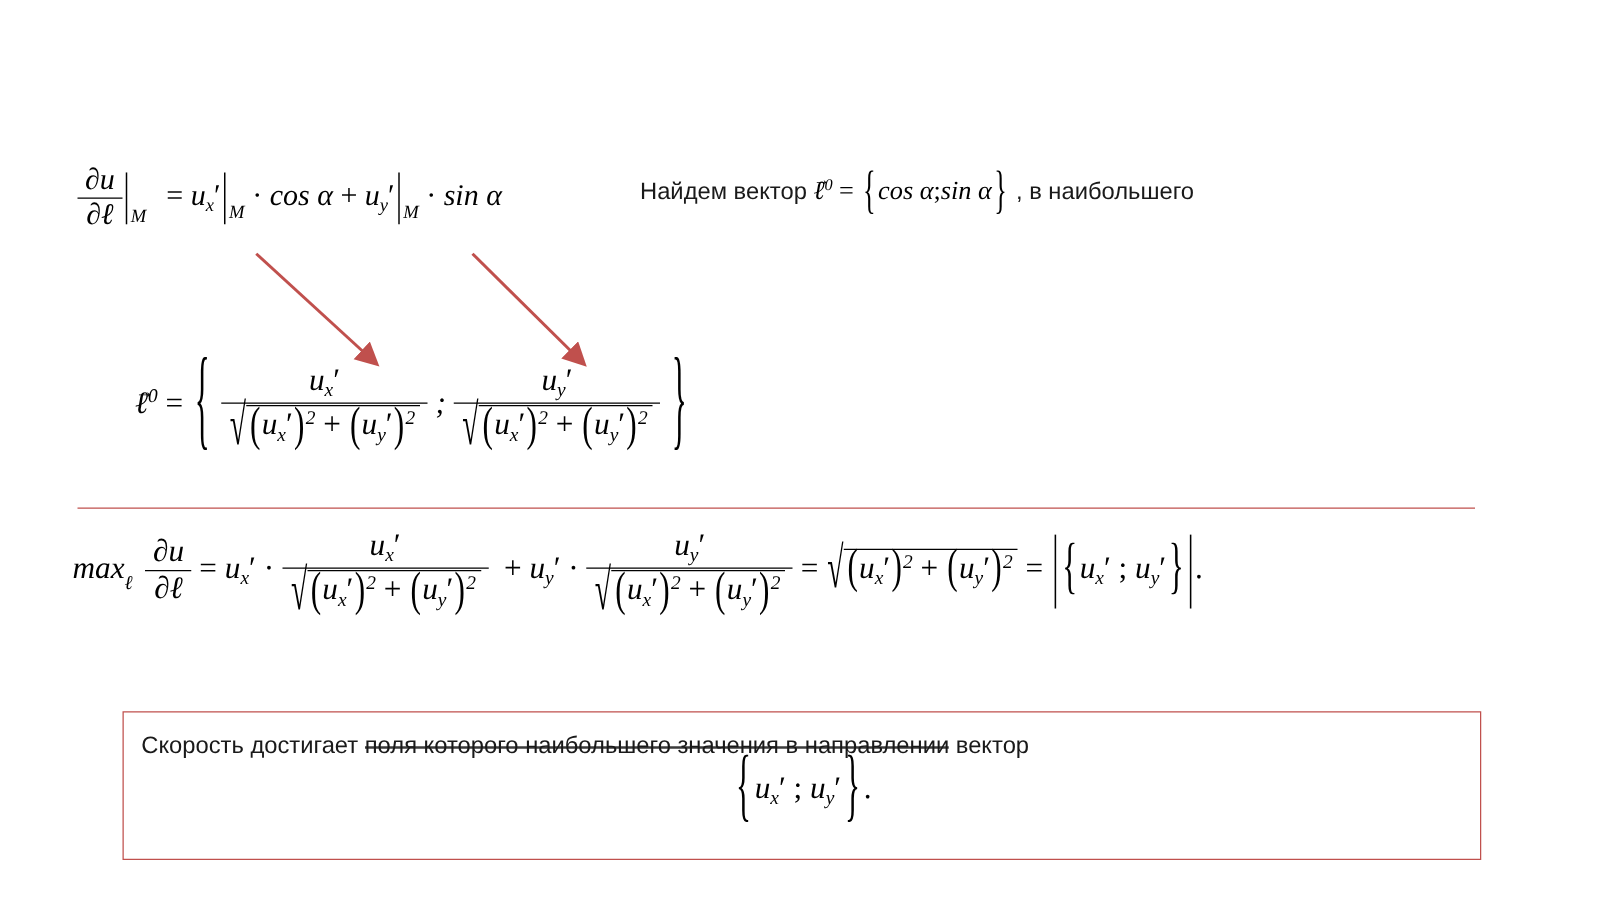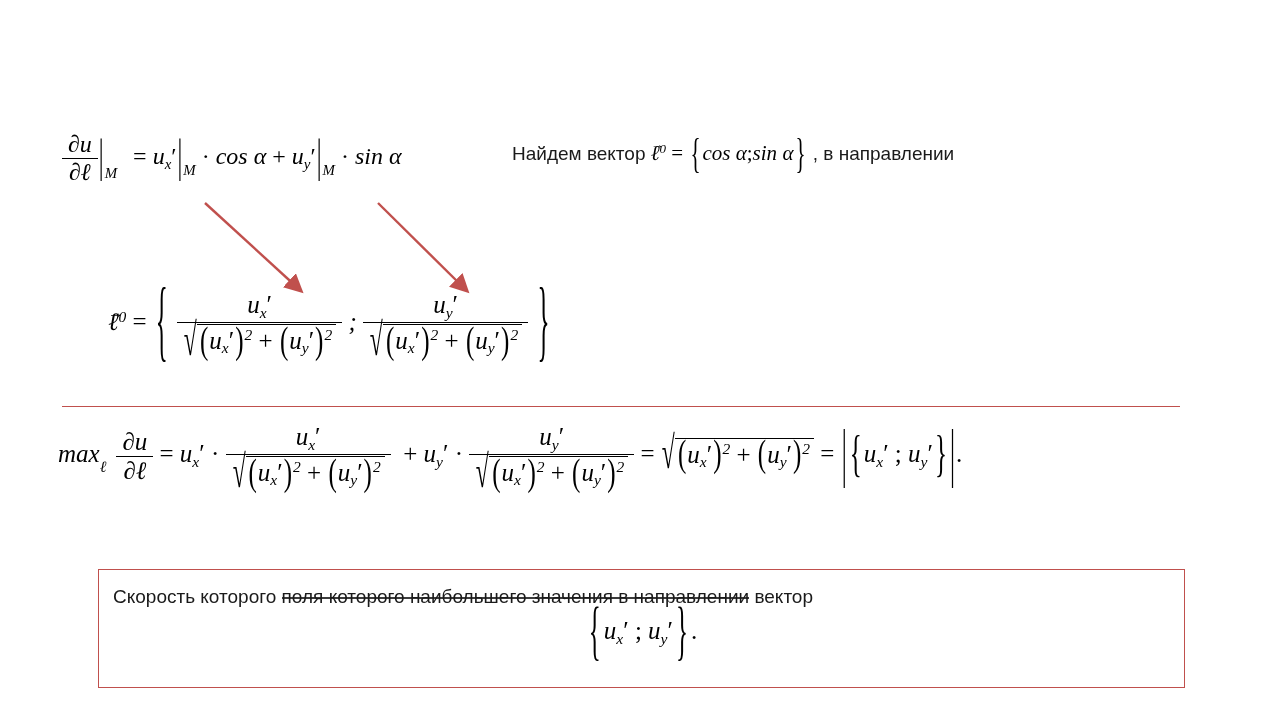--- a/index.html
+++ b/index.html
@@ -219,21 +219,21 @@
     <span style="font-style:italic">u</span><span class="sub">y</span><span style="font-style:normal">′</span><span class="bigbar">|</span><span class="sub" style="vertical-align:-0.7em;">M</span>
     <span class="up"> · </span><span style="font-style:italic">sin</span> <span style="font-style:italic">α</span>
   </div>
 
   <div id="text-find">
     <span>Найдем вектор</span>
     <span class="math inline-math">
       <span class="bar-wrap"><span class="vecarrow">→</span><span style="font-style:italic">ℓ</span></span><span class="sup">0</span>
       <span class="up">=</span>
       <span class="brace">{</span><span style="font-style:italic">cos</span> <span style="font-style:italic">α</span><span class="up">;</span><span style="font-style:italic">sin</span> <span style="font-style:italic">α</span><span class="brace">}</span>
-    </span><span>, в направлении</span><br>
+    </span><span>, в наибольшего</span><br>
   </div>
 
   <svg id="arrows">
     <defs>
       <marker id="ah" markerWidth="9" markerHeight="9" refX="6" refY="4" orient="auto">
         <path d="M0,0 L8,4 L0,8 z" fill="#C0504D"></path>
       </marker>
     </defs>
     <line x1="205" y1="203" x2="300" y2="290" stroke="#C0504D" stroke-width="2.4" marker-end="url(#ah)"></line>
     <line x1="378" y1="203" x2="466" y2="290" stroke="#C0504D" stroke-width="2.4" marker-end="url(#ah)"></line>
@@ -306,20 +306,20 @@
       <span class="paren">(</span><span style="font-style:italic">u</span><span class="sub">x</span><span style="font-style:normal">′</span><span class="paren">)</span><span class="sup">2</span>
       <span class="up"> + </span>
       <span class="paren">(</span><span style="font-style:italic">u</span><span class="sub">y</span><span style="font-style:normal">′</span><span class="paren">)</span><span class="sup">2</span>
     </span></span>
     <span class="up"> = </span>
     <span class="bigbar" style="transform:scaleY(2.6);">|</span><span class="brace">{</span><span style="font-style:italic">u</span><span class="sub">x</span><span style="font-style:normal">′</span><span class="up"> ; </span><span style="font-style:italic">u</span><span class="sub">y</span><span style="font-style:normal">′</span><span class="brace">}</span><span class="bigbar" style="transform:scaleY(2.6);">|</span><span class="up">.</span>
   </div>
 
   <div id="conclusion-box">
     <div id="conclusion-text">
-      <span>Скорость которого </span><span class="struck">поля которого наибольшего значения в направлении</span><span> вектор</span>
+      <span>Скорость достигает </span><span class="struck">поля которого наибольшего значения в направлении</span><span> вектор</span>
     </div>
     <div id="conclusion-formula" class="math">
       <span class="bigbrace" style="transform:scaleY(2.6);">{</span><span style="font-style:italic">u</span><span class="sub">x</span><span style="font-style:normal">′</span><span class="up"> ; </span><span style="font-style:italic">u</span><span class="sub">y</span><span style="font-style:normal">′</span><span class="bigbrace" style="transform:scaleY(2.6);">}</span><span class="up">.</span>
     </div>
   </div>
 
 </div>
 
 </body></html>

